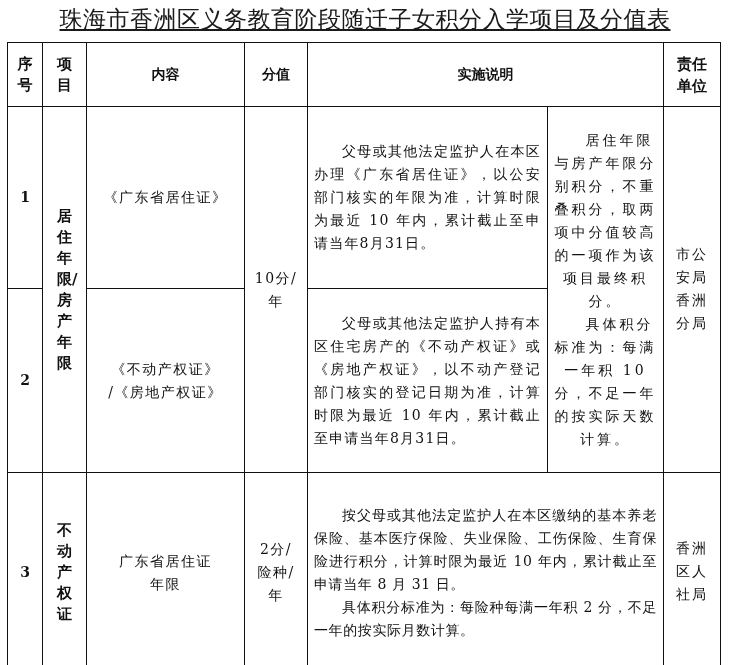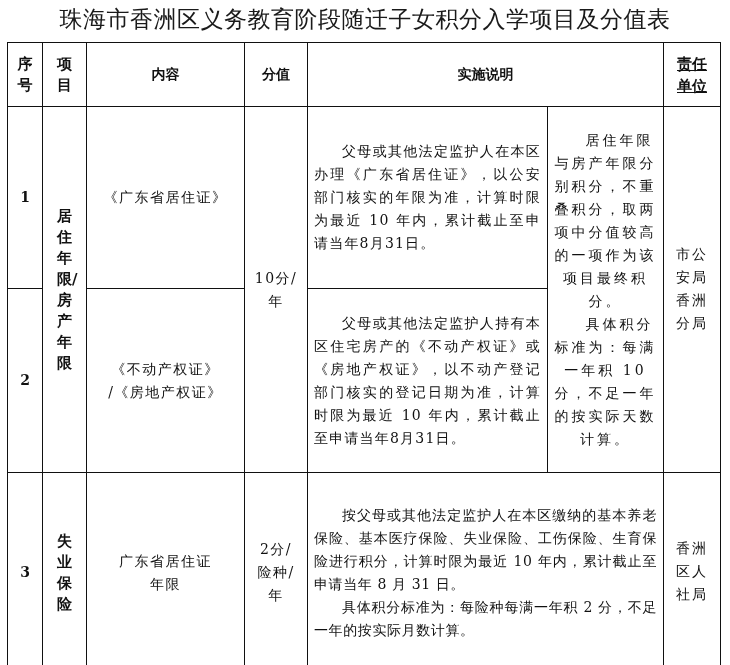--- a/index.html
+++ b/index.html
@@ -5,20 +5,21 @@
   html, body { margin: 0; padding: 0; background: #ffffff; }
   body {
     width: 730px; height: 665px; overflow: hidden; position: relative;
     font-family: "DejaVu Serif", "Liberation Serif", serif;
     color: #111;
   }
   .title {
     position: absolute; left: 0; top: 4px; width: 730px; text-align: center;
     font-size: 23px; letter-spacing: 0.5px; color: #1a1a1a;
     font-family: "DejaVu Serif", serif;
+    text-decoration: underline;
   }
   .tbl {
     position: absolute; left: 7px; top: 42px;
     border-collapse: collapse; table-layout: fixed;
   }
   .tbl td {
     border: 1.5px solid #111; padding: 0; text-align: center; vertical-align: middle;
     font-size: 14px; line-height: 23px;
   }
   .tbl tr.last td { border-bottom: none; }
@@ -55,21 +56,21 @@
     <td>
           <div class="vert hdr">序号</div>
         </td>
     <td>
           <div class="vert hdr">项目</div>
         </td>
     <td class="hdr">内容</td>
     <td class="hdr">分值</td>
     <td class="hdr" colspan="2">实施说明</td>
     <td>
-          <div class="hdr" style="width:2em;margin:0 auto;word-break:break-all;text-decoration:underline;">责任单位</div>
+          <div class="hdr" style="width:2em;margin:0 auto;word-break:break-all;">责任单位</div>
         </td>
   </tr>
   <tr style="height:182px">
     <td class="num">1</td>
     <td rowspan="2">
           <div class="vert">居住年限/房产年限</div>
         </td>
     <td class="content">《广东省居住证》</td>
     <td rowspan="2" class="content">
       <div>10分/</div>
@@ -95,21 +96,21 @@
       <div>《不动产权证》</div>
       <div>/《房地产权证》</div>
     </td>
     <td class="expl">
           <p>父母或其他法定监护人持有本区住宅房产的《不动产权证》或《房地产权证》，以不动产登记部门核实的登记日期为准，计算时限为最近 10 年内，累计截止至申请当年8月31日。</p>
         </td>
   </tr>
   <tr class="last" style="height:200px">
     <td class="num">3</td>
     <td>
-          <div class="vert">失业保险</div>
+          <div class="vert">不动产权证</div>
         </td>
     <td class="content">
       <div>广东省居住证</div>
       <div>年限</div>
     </td>
     <td class="content">
       <div>2分/</div>
       <div>险种/</div>
       <div>年</div>
     </td>

